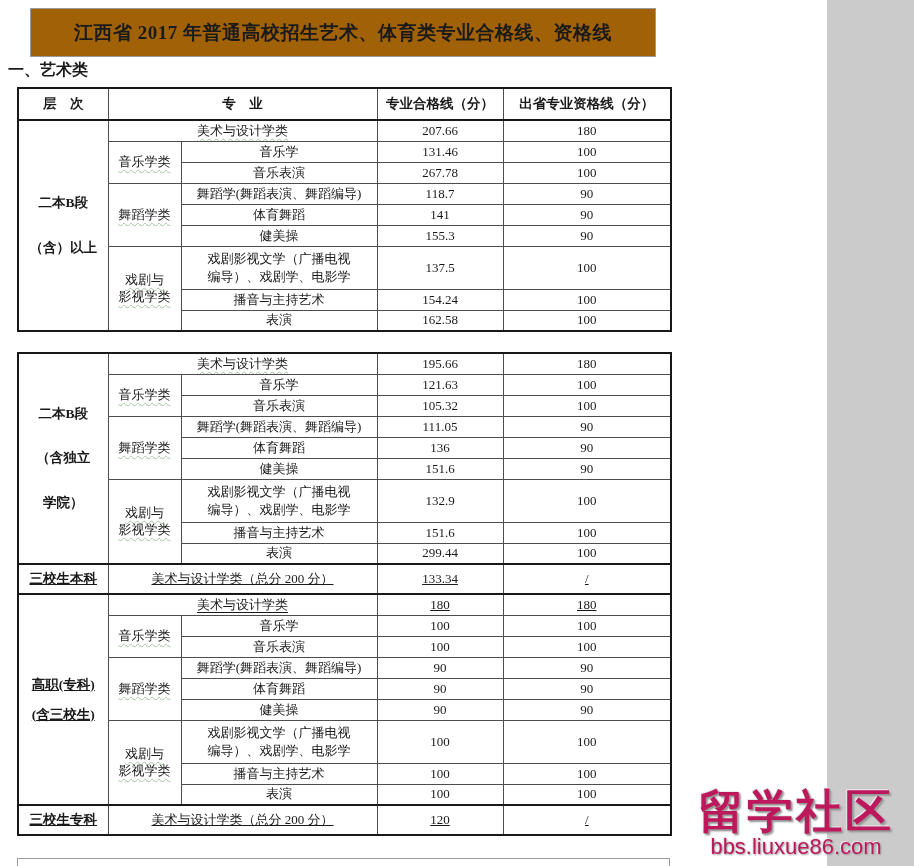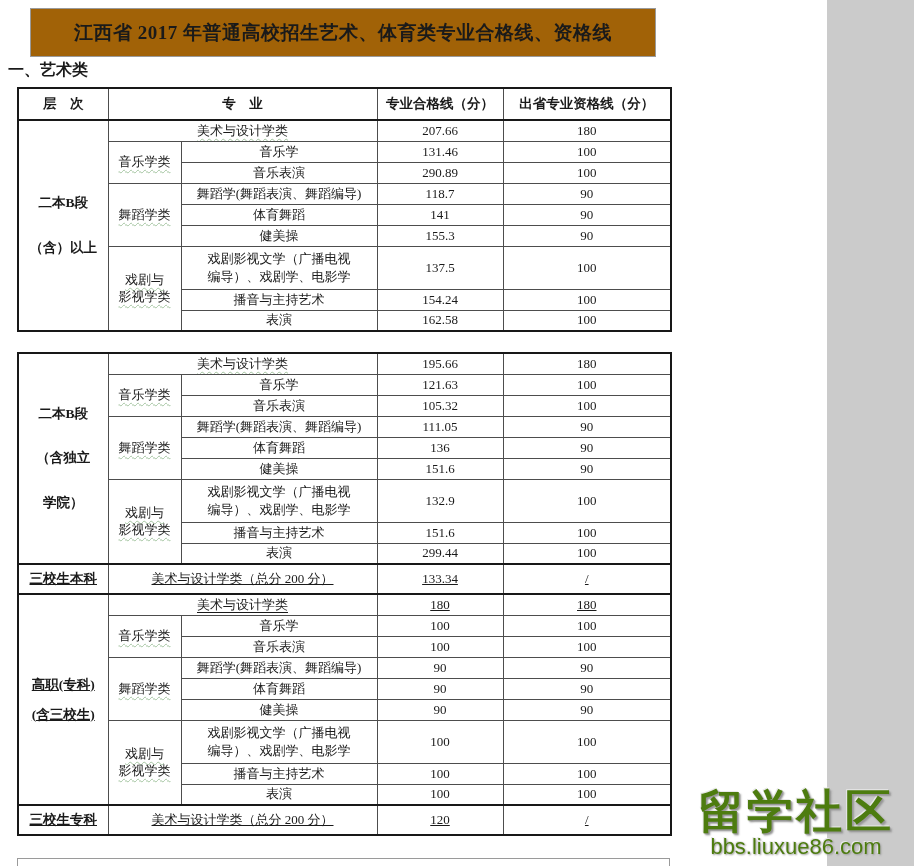--- a/index.html
+++ b/index.html
@@ -23,21 +23,21 @@
   tr.bt2 td{border-top:2px solid #181818;text-decoration:underline;}
   .level{font-weight:bold;white-space:pre-line;font-size:13.5px;line-height:3.3;}
   .lh22{line-height:2.2;}
   .lh10{line-height:1.3;}
   .grp{white-space:pre-line;line-height:1.35;}
   .major{white-space:pre-line;line-height:1.35;}
   .uw{text-decoration-line:underline;text-decoration-style:wavy;text-decoration-color:#a3c4a0;
       text-decoration-thickness:1px;text-underline-offset:3px;}
   .next-box{position:absolute;left:17px;top:858px;width:651px;height:10px;background:#fff;
             border:1px solid #9a9a9a;border-bottom:none;}
-  .watermark{position:absolute;right:20px;bottom:8px;text-align:center;color:#4d7c0f;line-height:1.05;}
+  .watermark{position:absolute;right:20px;bottom:8px;text-align:center;color:#be185d;line-height:1.05;}
   .wm-name{font-size:46px;font-weight:bold;letter-spacing:3px;font-family:"Liberation Sans","DejaVu Sans",sans-serif;
            text-shadow:2px 2px 2px #969696,-1px -1px 0 #e9e9e9,1px 1px 0 #aaaaaa;}
   .wm-url{font-size:22px;font-family:"Liberation Sans","DejaVu Sans",sans-serif;
           text-shadow:1px 1px 2px #969696,-1px -1px 0 #e9e9e9;}
 </style>
 </head>
 <body>
 
 <div class="page">
   <div class="side-strip"></div>
@@ -71,21 +71,21 @@
       <td>180</td>
     </tr>
     <tr class="r">
       <td class="grp uw" rowspan="2">音乐学类</td>
       <td class="major">音乐学</td>
       <td>131.46</td>
       <td>100</td>
     </tr>
     <tr class="r">
       <td class="major">音乐表演</td>
-      <td>290.89</td>
+      <td>267.78</td>
       <td>100</td>
     </tr>
     <tr class="r">
       <td class="grp uw" rowspan="3">舞蹈学类</td>
       <td class="major">舞蹈学(舞蹈表演、舞蹈编导)</td>
       <td>118.7</td>
       <td>90</td>
     </tr>
     <tr class="r">
       <td class="major">体育舞蹈</td>

